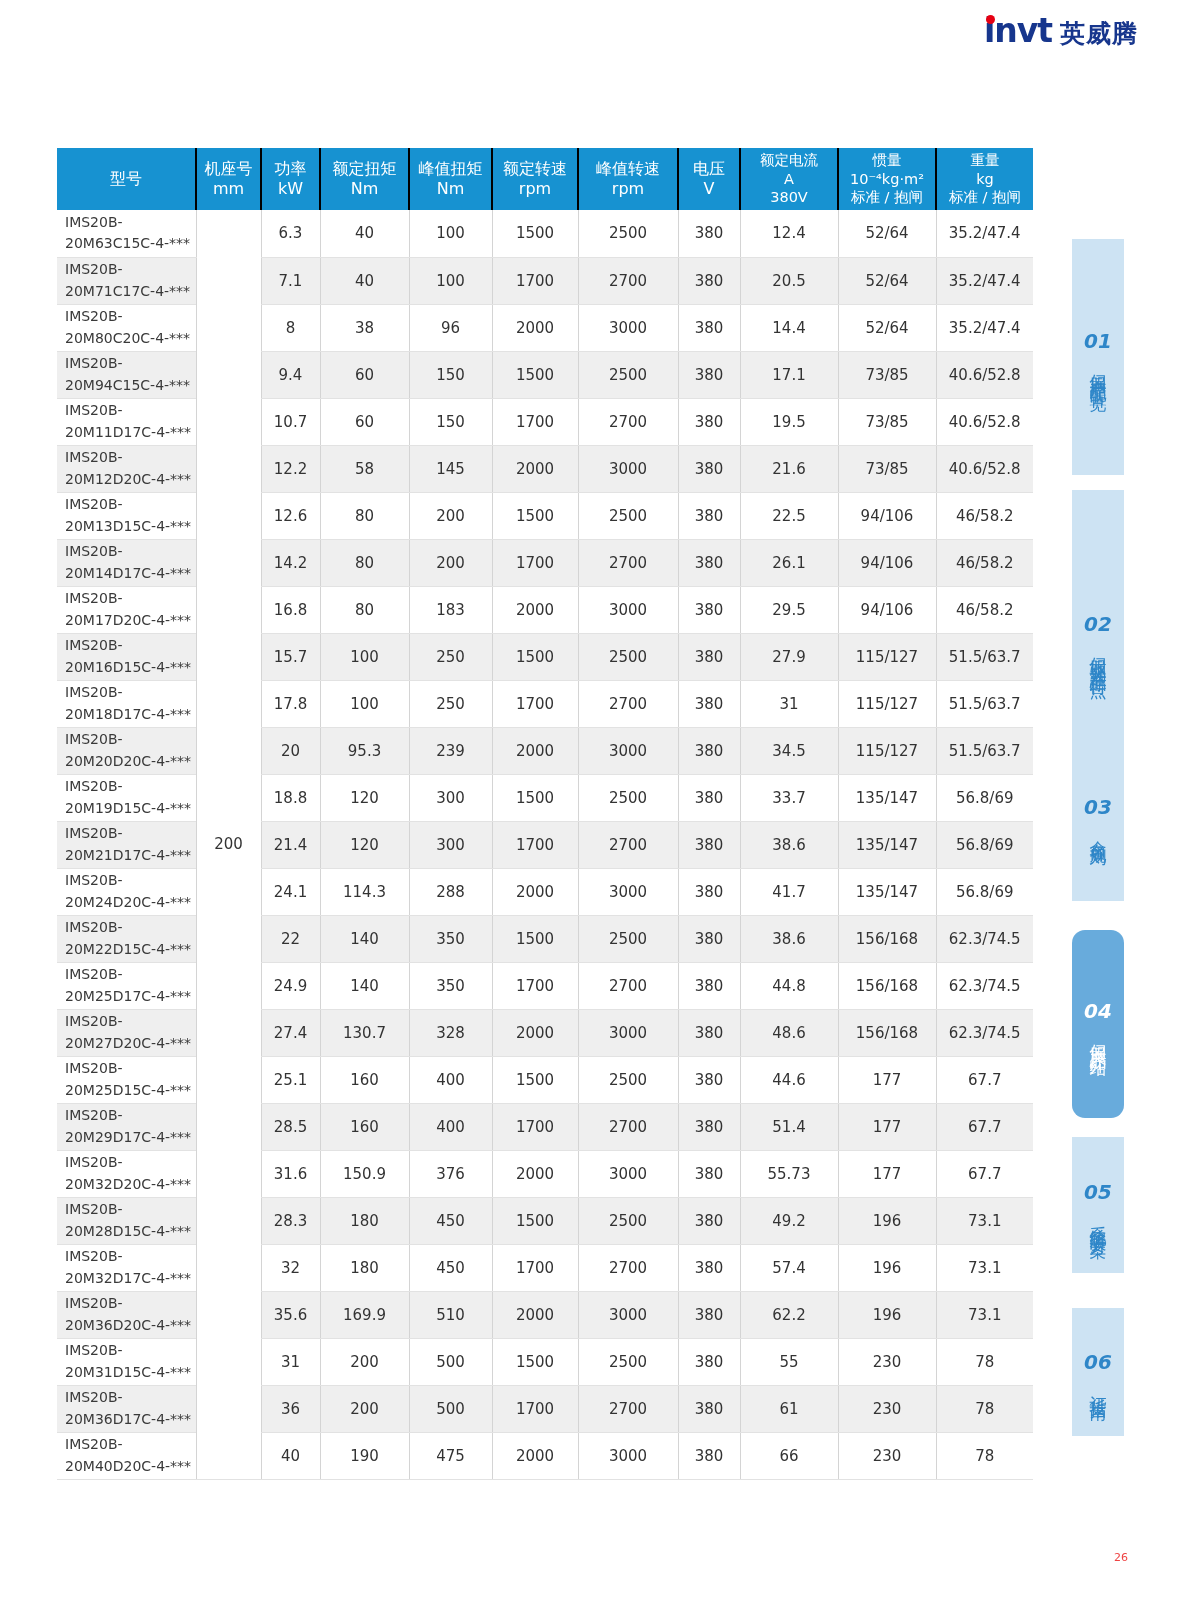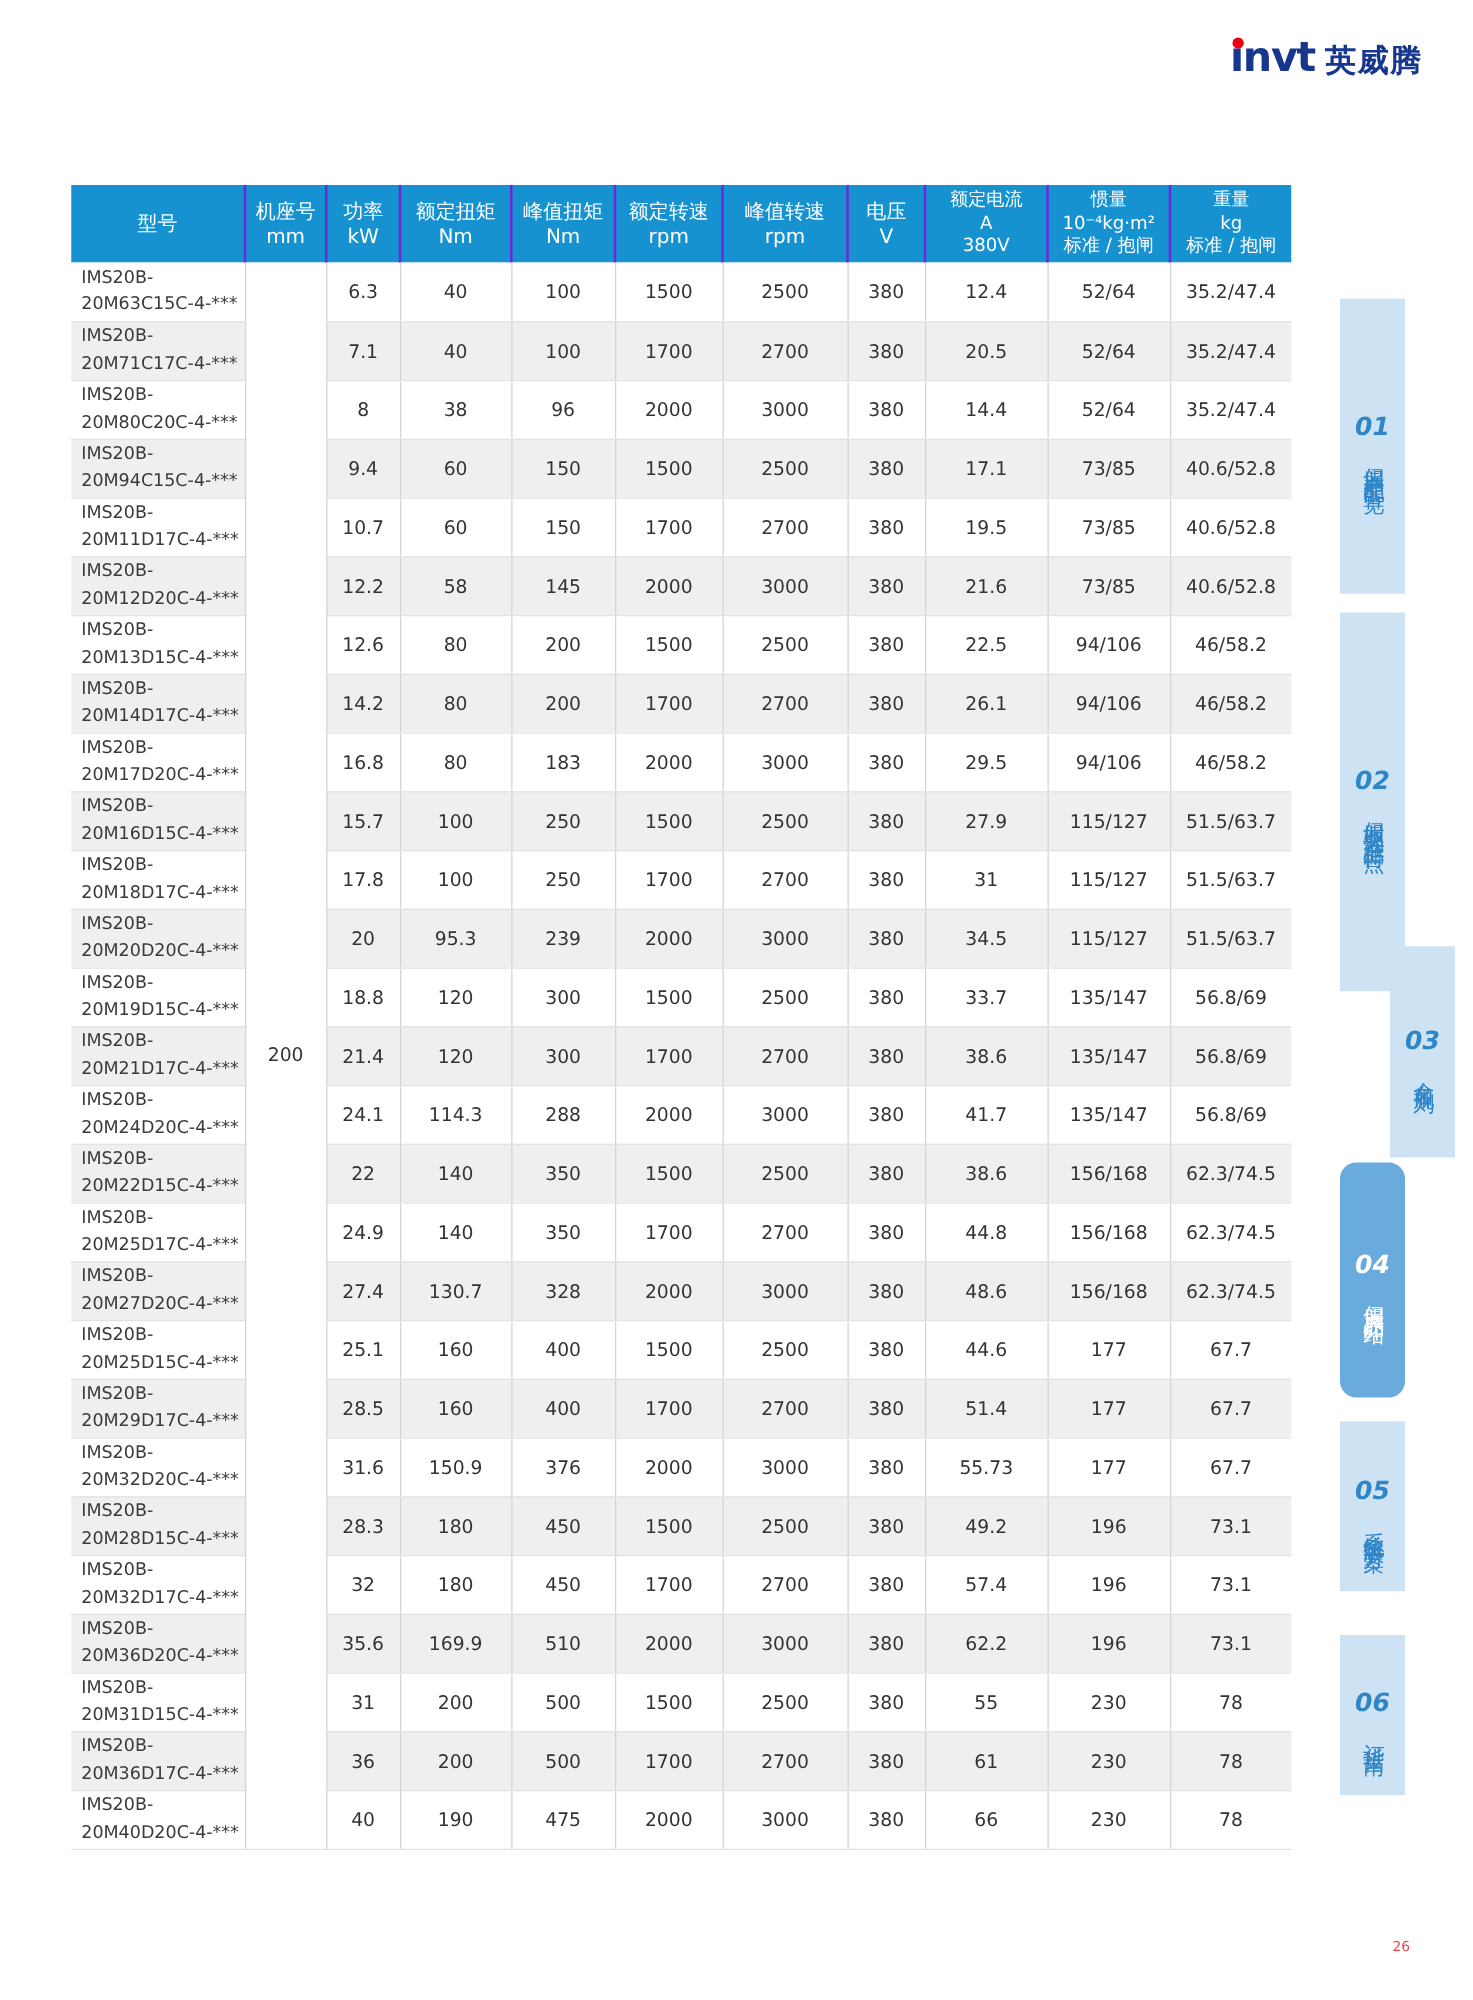--- a/index.html
+++ b/index.html
@@ -1,50 +1,50 @@
 <!DOCTYPE html>
 <html><head>
 <meta charset="utf-8">
 <style>
   * { margin:0; padding:0; box-sizing:border-box; }
   html,body { width:1178px; height:1600px; background:#ffffff;
     font-family:"DejaVu Sans","Liberation Sans",sans-serif; }
   .page { position:relative; width:1178px; height:1600px; background:#fff; overflow:hidden; }
 
   
-  .logo { position:absolute; top:29px; right:40px; display:flex; align-items:baseline; gap:8px; }
+  .logo { position:absolute; top:14px; right:40px; display:flex; align-items:baseline; gap:8px; }
   .logo-invt { position:relative; font-size:33px; font-weight:800; color:#17368d; letter-spacing:-1px; line-height:1; }
   .logo-invt .dot { position:absolute; left:2px; top:1px; width:9px; height:9px; border-radius:50%;
     background:#e60012; }
   .logo-cn { font-size:25px; font-weight:700; color:#17368d; letter-spacing:1px; }
 
   
   table.spec { position:absolute; left:57px; top:148px; width:976px; border-collapse:collapse;
     table-layout:fixed; }
   table.spec th { background:#1792d1; color:#fff; font-weight:500; text-align:center;
     vertical-align:middle; white-space:pre-line; font-size:16px; line-height:1.25;
-    height:62px; border-left:2px solid #6d28d9; padding:1px 0; }
+    height:62px; border-left:2px solid #000000; padding:1px 0; }
   table.spec th:first-child { border-left:none; }
   table.spec th.h3 { font-size:14.5px; line-height:1.3; }
   table.spec td { height:47px; font-size:15px; color:#333; text-align:center; vertical-align:middle;
     border-left:1px solid #d4d4d4; border-bottom:1px solid #e2e2e2; background:#fff; }
   table.spec tr.alt td { background:#efefef; }
   table.spec td.model { text-align:left; padding-left:8px; font-size:14px; line-height:1.55;
     white-space:pre-line; color:#3a3a3a; border-left:none; }
   table.spec td.frame { background:#fff !important; font-size:15px; color:#333; }
 
   
   .sidebar { position:absolute; left:1072px; top:0; width:52px; height:1600px; }
   .side-item { position:absolute; left:0; width:52px; background:#cde3f3; color:#2e86c8;
     display:flex; flex-direction:column; align-items:center; justify-content:center; gap:8px;
     cursor:pointer; }
   .side-item.active { background:#68abdc; color:#ffffff;border-radius:13px; }
   .side-item:nth-child(1) { top:239px; height:236px; }
   .side-item:nth-child(2) { top:490px; height:303px; }
-  .side-item:nth-child(3) { top:757px; height:169px;margin-left:40px; }
+  .side-item:nth-child(3) { top:732px; height:169px; }
   .side-item:nth-child(4) { top:930px; height:188px; }
   .side-item:nth-child(5) { top:1137px; height:136px; }
   .side-item:nth-child(6) { top:1308px; height:128px; }
   .side-num { font-style:italic; font-weight:700; font-size:20px; }
   .side-label { writing-mode:vertical-rl; text-orientation:upright; font-size:17px;
     letter-spacing:3px; line-height:1; }
 
   
   .page-num { position:absolute; right:50px; bottom:36px; font-size:11px; color:#ef4444; }
 </style>

